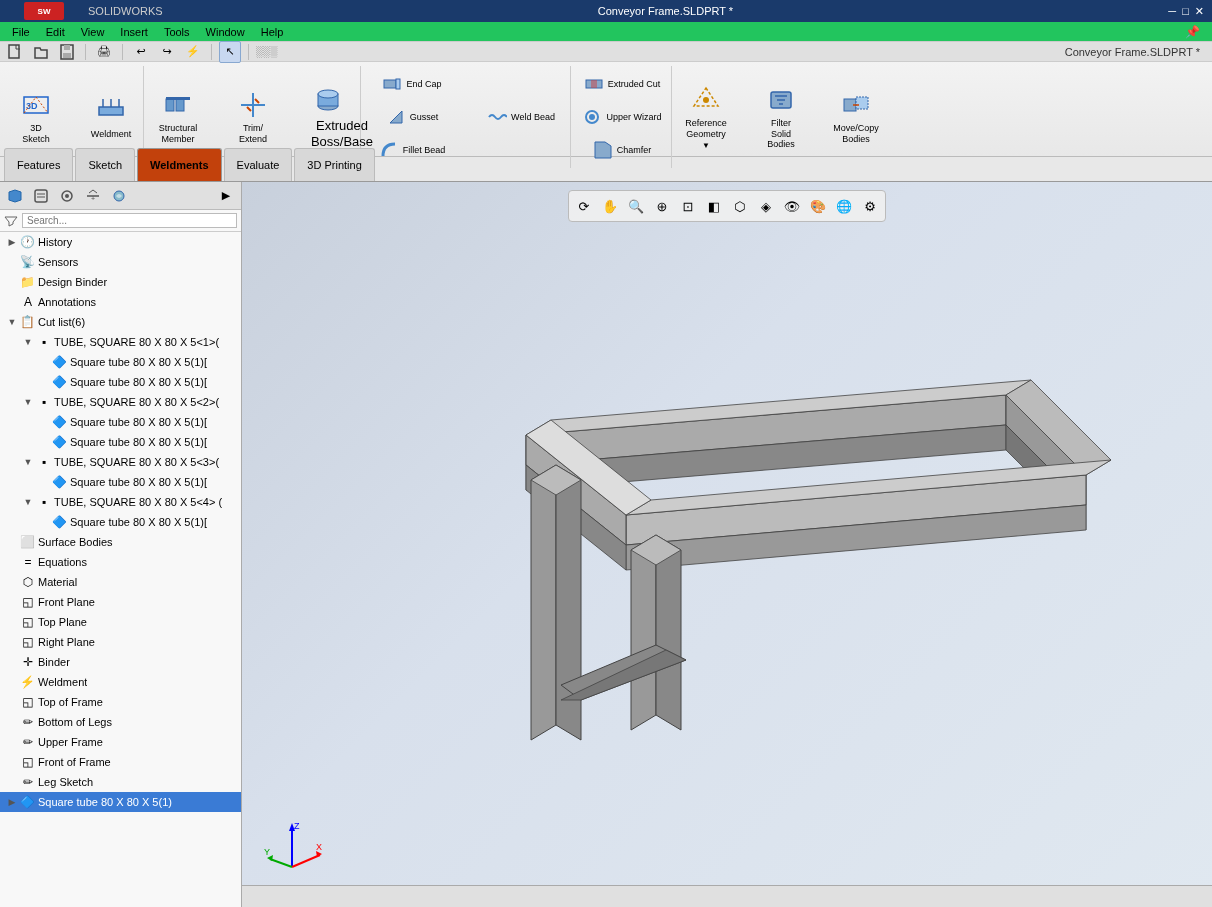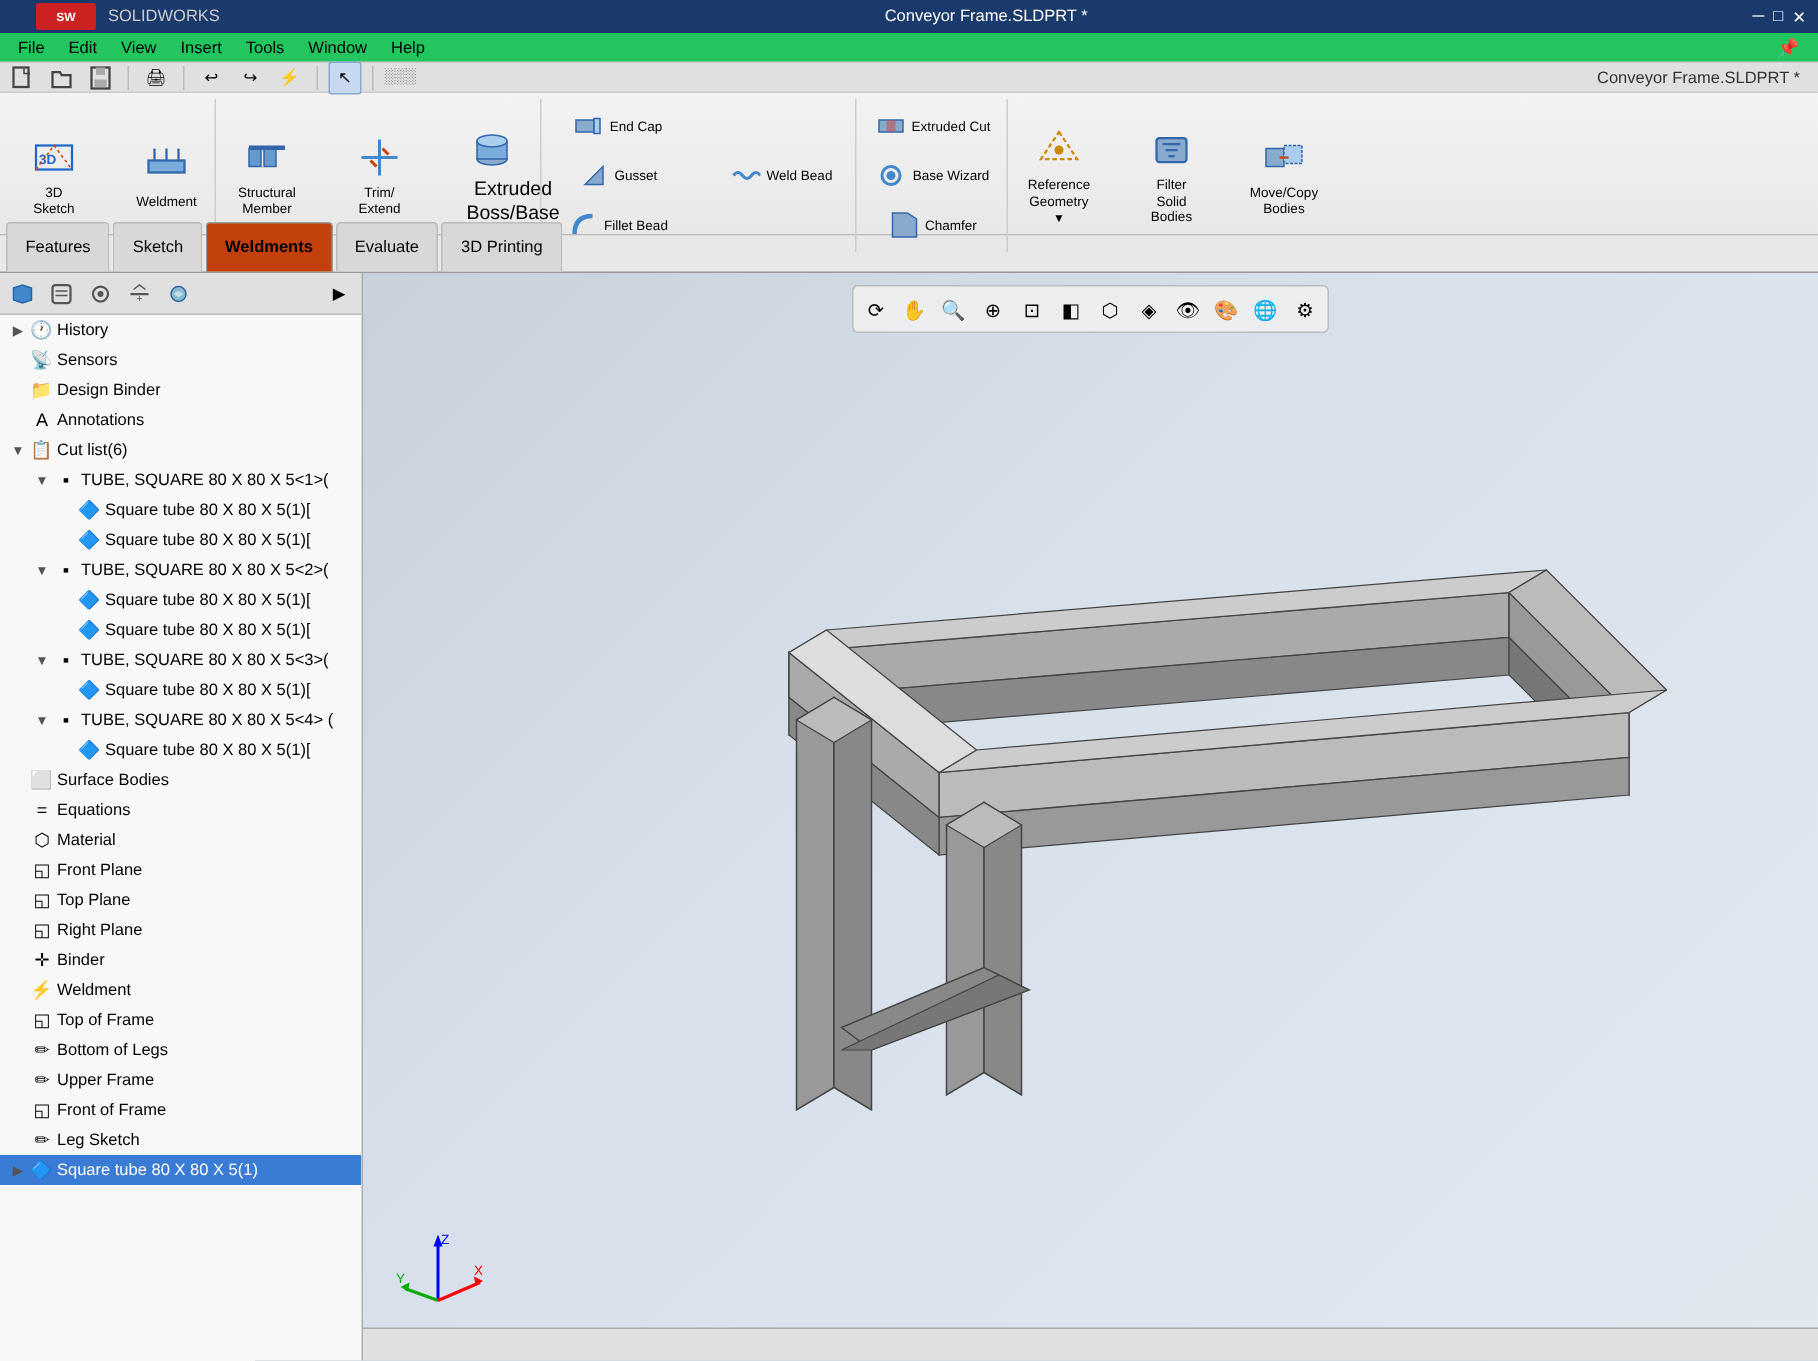--- a/index.html
+++ b/index.html
@@ -9,21 +9,21 @@
     #titlebar {
       height: 22px;
       background: #1a3a6b;
       display: flex;
       align-items: center;
       justify-content: space-between;
       padding: 0 8px;
       color: white;
       font-size: 11px;
     }
-    #titlebar-left { display: flex; align-items: center; gap: 8px; padding-left: 16px; }
+    #titlebar-left { display: flex; align-items: center; gap: 24px; padding-left: 16px; }
 
     
     #menubar {
       height: 20px;
       background: #22c55e;
       display: flex;
       align-items: center;
       border-bottom: 1px solid #ccc;
       padding: 0 4px;
     }
@@ -496,21 +496,21 @@
           </div>
           <span style="font-size:9px;">Extruded Cut</span>
         </div>
         <div class="tool-btn-small">
           <div class="tool-btn-small-icon">
             <svg width="20" height="20" viewBox="0 0 20 20">
               <circle cx="10" cy="10" r="6" fill="none" stroke="#4488cc" stroke-width="2"></circle>
               <circle cx="10" cy="10" r="3" fill="#4488cc"></circle>
             </svg>
           </div>
-          <span style="font-size:9px;">Base Wizard</span>
+          <span style="font-size:9px;">Upper Wizard</span>
         </div>
         <div class="tool-btn-small">
           <div class="tool-btn-small-icon">
             <svg width="20" height="20" viewBox="0 0 20 20">
               <polygon points="2,18 18,18 18,6 12,2 2,2" fill="#88aacc" stroke="#3366aa" stroke-width="1"></polygon>
             </svg>
           </div>
           <span style="font-size:9px;">Chamfer</span>
         </div>
       </div>
@@ -591,20 +591,26 @@
         <svg width="16" height="16" viewBox="0 0 16 16">
           <circle cx="8" cy="8" r="5" fill="#8bc" stroke="#3366aa" stroke-width="1"></circle>
           <path d="M5 8 Q8 4 11 8 Q8 12 5 8" fill="#fff" opacity="0.5"></path>
         </svg>
       </div>
       <div style="margin-left:auto;">
         <div class="panel-tool-btn">▶</div>
       </div>
     </div>
 
+    <div id="filter-bar">
+      <svg width="14" height="14" viewBox="0 0 14 14">
+        <path d="M1 3 L5 8 L5 12 L9 10 L9 8 L13 3 Z" fill="none" stroke="#666" stroke-width="1"></path>
+      </svg>
+      <input type="text" style="flex: 1 1 0%; border: 1px solid rgb(187, 187, 187); padding: 1px 4px; font-size: 10px;" placeholder="Search...">
+    </div>
 
 
     <div id="tree">
 
     <div class="tree-item">
       <span class="tree-indent" style="width:2px; display:inline-block;"></span>
       <span class="tree-expand" style="visibility:visible">
         ▶
       </span>
       <span class="tree-icon">🕐</span>

